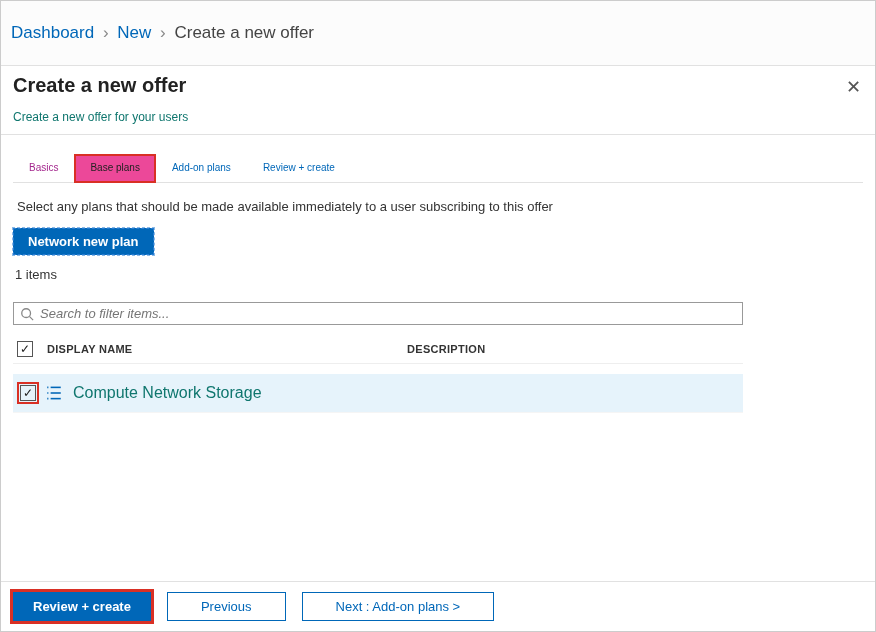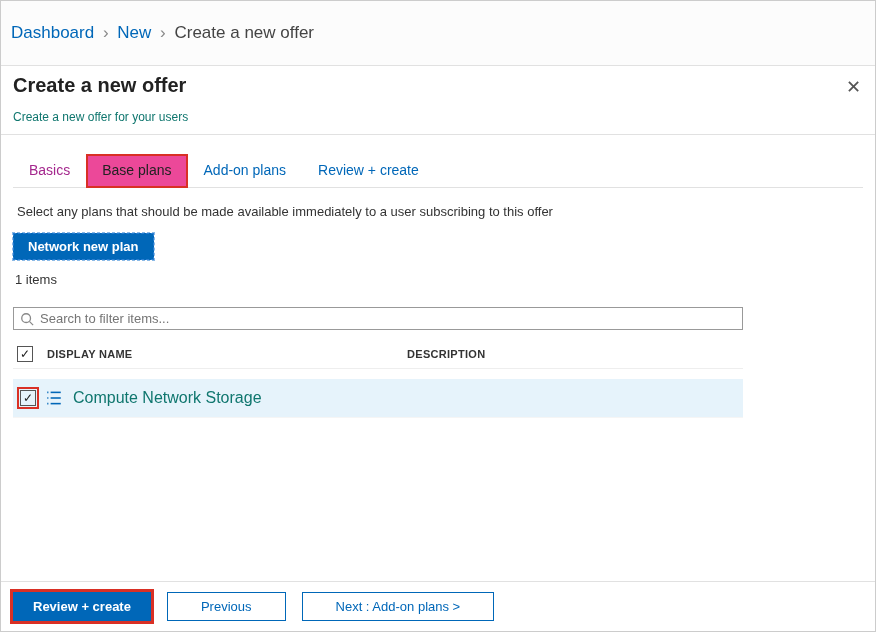--- a/index.html
+++ b/index.html
@@ -36,21 +36,21 @@
       font-size: 18px; color: #555; cursor: pointer;
       background: none; border: none;
     }
     .content { flex: 1; padding: 0 12px; overflow: auto; }
     .tabs {
       display: flex; gap: 0; margin-top: 18px;
       border-bottom: 1px solid #e1e1e1;
     }
     .tab {
       padding: 6px 14px 8px 14px;
-      font-size: 14px;
+      font-size: 10px;
       color: #0067b8;
       cursor: pointer;
       border: 2px solid transparent;
       position: relative;
       top: 1px;
     }
     .tab.prev-step { color: #a4278d; }
     .tab.active {
       color: #222;
       border: 2px solid #d93025;
@@ -69,21 +69,21 @@
     }
     .items-count { margin: 12px 2px 20px 2px; font-size: 13px; color: #333; }
     .search-box {
       display: flex; align-items: center;
       border: 1px solid #999; padding: 3px 6px;
       width: 730px;
     }
     .search-box svg { width: 14px; height: 14px; margin-right: 6px; }
     .search-box input {
       border: none; outline: none; flex: 1;
-      font-size: 13px; color: #666;
+      font-size: 13px; font-style: italic; color: #666;
     }
     .table { width: 730px; margin-top: 10px; }
     .table-header {
       display: flex; align-items: center;
       border-bottom: 1px solid #eee;
       padding: 6px 4px;
     }
     .th-check { width: 30px; display:flex; align-items:center; }
     .th-name { flex: 0 0 360px; font-size: 11px; font-weight: 600; color: #333; letter-spacing: 0.3px; }
     .th-desc { flex: 1; font-size: 11px; font-weight: 600; color: #333; letter-spacing: 0.3px; }

